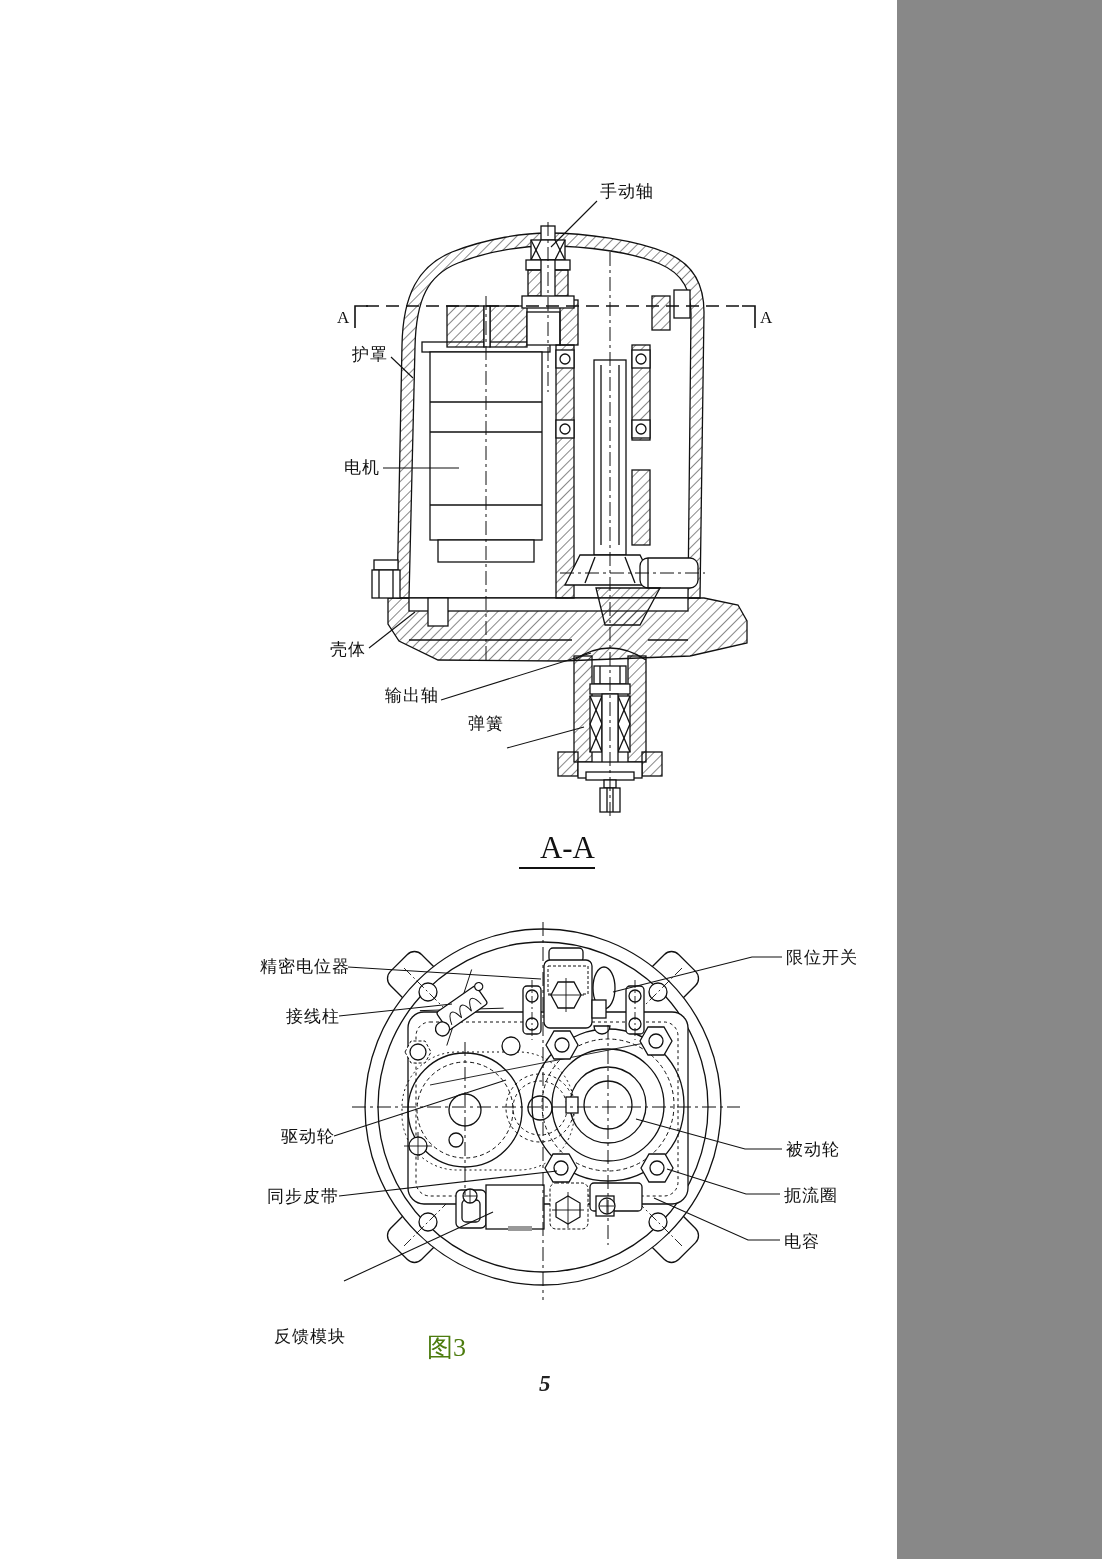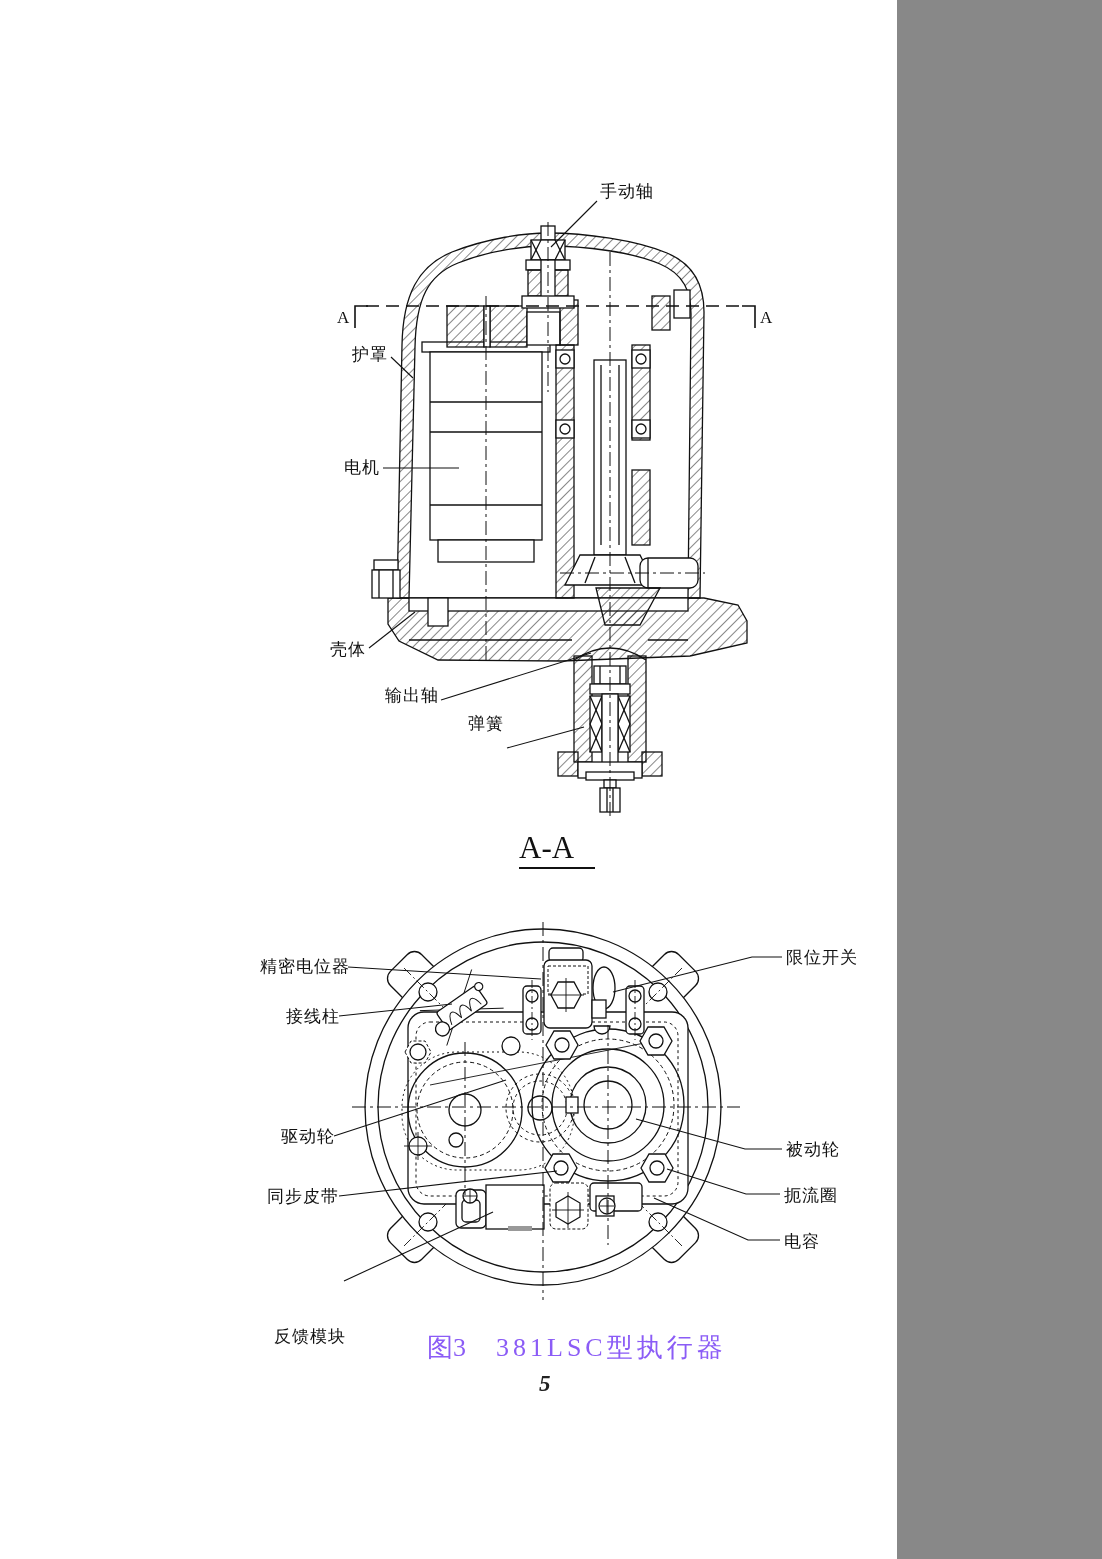--- a/index.html
+++ b/index.html
@@ -2,25 +2,25 @@
 <html><head>
 <meta charset="utf-8">
 <style>
   html,body{margin:0;padding:0;background:#888;}
   .page{position:relative;width:897px;height:1559px;background:#ffffff;overflow:hidden;
         font-family:"Liberation Sans",sans-serif;}
   .art{position:absolute;left:0;top:0;}
   .lbl{position:absolute;font-size:17px;line-height:1.1;color:#111;white-space:nowrap;
        letter-spacing:1px;}
   .amark{position:absolute;font-size:17px;color:#111;font-family:"Liberation Serif",serif;}
-  .section-title{position:absolute;left:519px;top:830px;width:76px;text-align:left;
+  .section-title{position:absolute;left:519px;top:830px;width:76px;text-align:right;
        font-family:"Liberation Serif",serif;font-size:31px;color:#111;
        border-bottom:2.5px solid #111;padding-bottom:1px;}
   .caption{position:absolute;left:427px;top:1330px;display:flex;gap:30px;
-       font-family:"Liberation Serif",serif;font-size:26px;color:#8b5cf6;}
+       font-family:"Liberation Serif",serif;font-size:26px;color:#4d7c0f;}
   .caption .t{letter-spacing:4px;}
   .pagenum{position:absolute;left:539px;top:1371px;font-family:"Liberation Serif",serif;
        font-style:italic;font-weight:bold;font-size:23px;color:#222;}
   .watermark{position:absolute;left:720px;top:1443px;display:flex;align-items:center;gap:14px;}
   .wm-text{font-size:63px;font-weight:bold;letter-spacing:3px;color:#f0f0f0;
        text-shadow:3px 3px 0 #e0e0e0, -1px -1px 0 #e9e9e9;}
 </style>
 </head>
 <body>
 
@@ -315,19 +315,18 @@
 <div class="lbl" style="left:281px;top:1128px">驱动轮</div>
 <div class="lbl" style="left:267px;top:1188px">同步皮带</div>
 <div class="lbl" style="left:274px;top:1328px">反馈模块</div>
 <div class="lbl" style="left:786px;top:949px">限位开关</div>
 <div class="lbl" style="left:786px;top:1141px">被动轮</div>
 <div class="lbl" style="left:784px;top:1187px">扼流圈</div>
 <div class="lbl" style="left:784px;top:1233px">电容</div>
 
 <div class="caption">
   <span class="f">图3</span>
-  <span class="t">381LSC型执行器</span>
 </div>
 
 <div class="pagenum">5</div>
 
 
 </div>
 
 </body></html>

